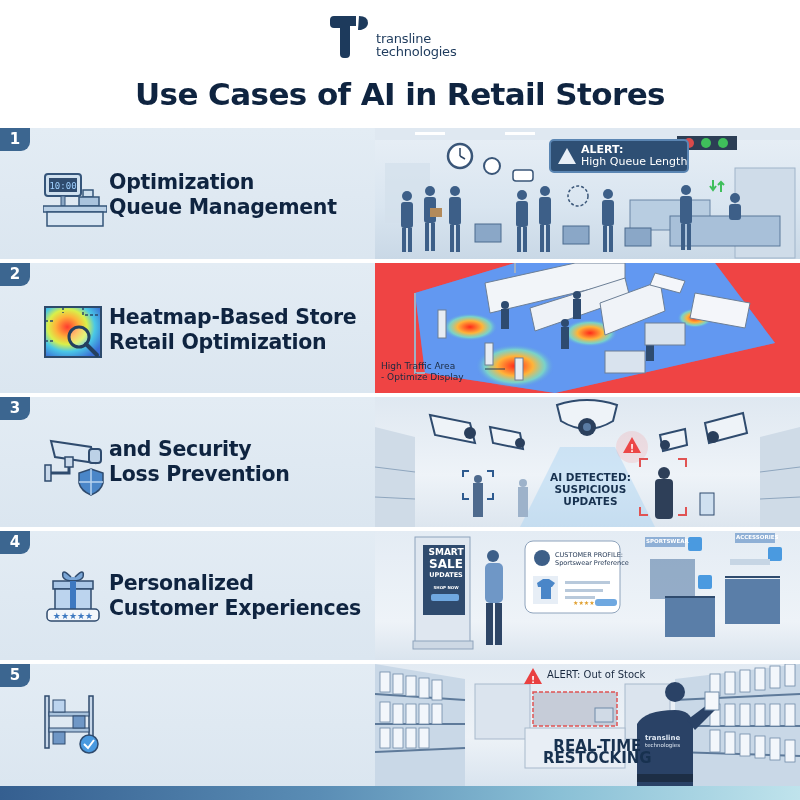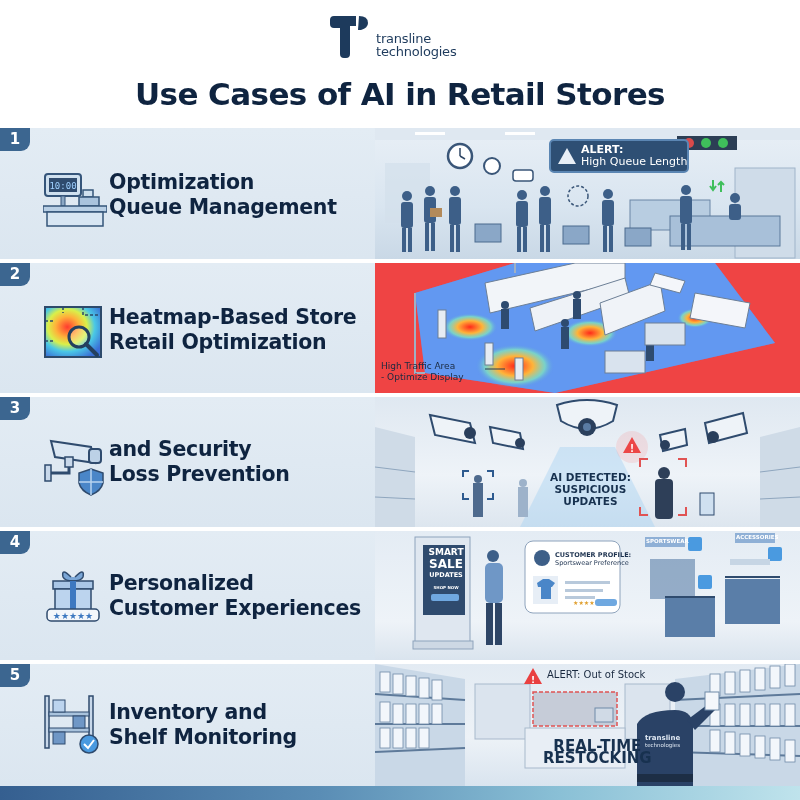--- a/index.html
+++ b/index.html
@@ -337,21 +337,21 @@
       <line x1="350" y1="46" x2="405" y2="46" stroke="#2f4b6e" stroke-width="2"></line>
       <rect x="355" y="28" width="40" height="6" fill="#c6d5e4"></rect>
     </svg>
     <div class="callout" style="left:52px;top:16px;color:#fff;font-weight:bold;text-align:center;width:38px;">
       <div style="font-size:9px;line-height:11px;">SMART</div>
       <div style="font-size:12px;line-height:13px;">SALE</div>
       <div style="font-size:6.5px;line-height:9px;">UPDATES</div>
       <div style="font-size:4px;line-height:7px;margin-top:4px;">SHOP NOW</div>
     </div>
     <div class="callout" style="left:180px;top:20px;font-size:6.5px;line-height:8px;color:#1e3350;">
-      <div style="font-weight:bold;">CUSTOMER PROFILE:</div>
+      <div style="font-weight:normal;">CUSTOMER PROFILE:</div>
       <div>Sportswear Preference</div>
     </div>
     <div class="callout" style="left:271px;top:7px;font-size:5.5px;color:#fff;font-weight:bold;">SPORTSWEAR</div>
     <div class="callout" style="left:361px;top:3px;font-size:5.5px;color:#fff;font-weight:bold;">ACCESSORIES</div>
   </div>
 </div>
 
 <div class="row" style="top:664px;height:122px;">
   <div class="row-left">
     <div class="badge">5</div>
@@ -360,24 +360,20 @@
         <rect x="2" y="2" width="4" height="52" fill="#c8d8ea" stroke="#2f4b6e" stroke-width="1.5"></rect>
         <rect x="46" y="2" width="4" height="46" fill="#c8d8ea" stroke="#2f4b6e" stroke-width="1.5"></rect>
         <rect x="6" y="18" width="40" height="4" fill="#a9c3dd" stroke="#2f4b6e" stroke-width="1"></rect>
         <rect x="6" y="34" width="40" height="4" fill="#a9c3dd" stroke="#2f4b6e" stroke-width="1"></rect>
         <rect x="10" y="6" width="12" height="12" fill="#bcd4ee" stroke="#2f4b6e" stroke-width="1"></rect>
         <rect x="30" y="22" width="12" height="12" fill="#6f97c6" stroke="#2f4b6e" stroke-width="1"></rect>
         <rect x="10" y="38" width="12" height="12" fill="#6f97c6" stroke="#2f4b6e" stroke-width="1"></rect>
         <circle cx="46" cy="50" r="9" fill="#4a9ae0" stroke="#2f4b6e" stroke-width="1.5"></circle>
         <path d="M41 50 L45 54 L51 46" stroke="#fff" stroke-width="2" fill="none"></path>
       </svg>
-    </div>
-    <div class="row-title" style="top:36px;">
-      <div>Inventory and</div>
-      <div>Shelf Monitoring</div>
     </div>
   </div>
   <div class="row-img" style="background:linear-gradient(180deg,#e3ebf3 0%,#edf2f7 60%,#d9e4ef 100%);">
     <svg width="425" height="122" viewBox="0 0 425 122">
       <polygon points="0,0 90,15 90,122 0,122" fill="#c9d8e7"></polygon>
       <polygon points="425,0 300,15 300,122 425,122" fill="#c9d8e7"></polygon>
       <g stroke="#5e7a9a" stroke-width="2">
           <line x1="0" y1="30" x2="90" y2="36"></line>
           <line x1="0" y1="60" x2="90" y2="60"></line>
           <line x1="0" y1="88" x2="90" y2="84"></line>

